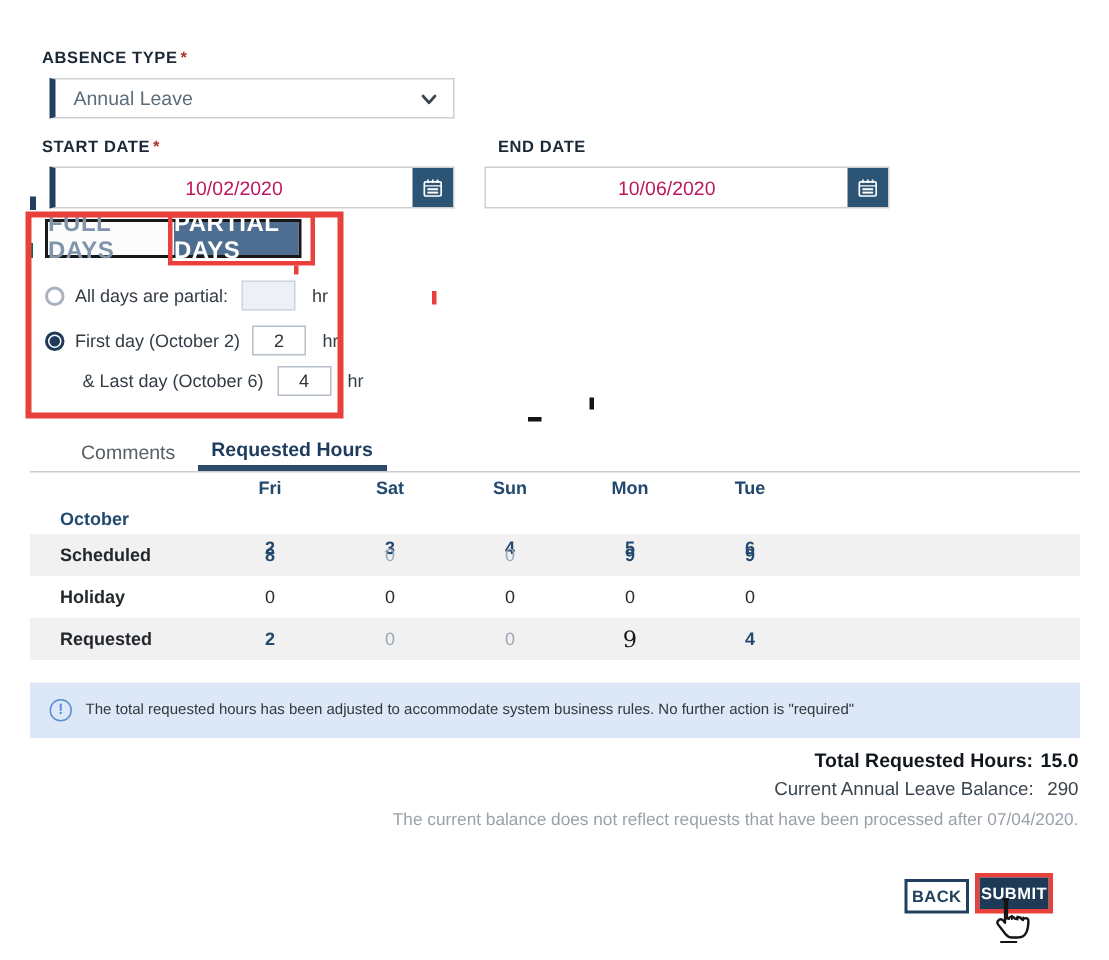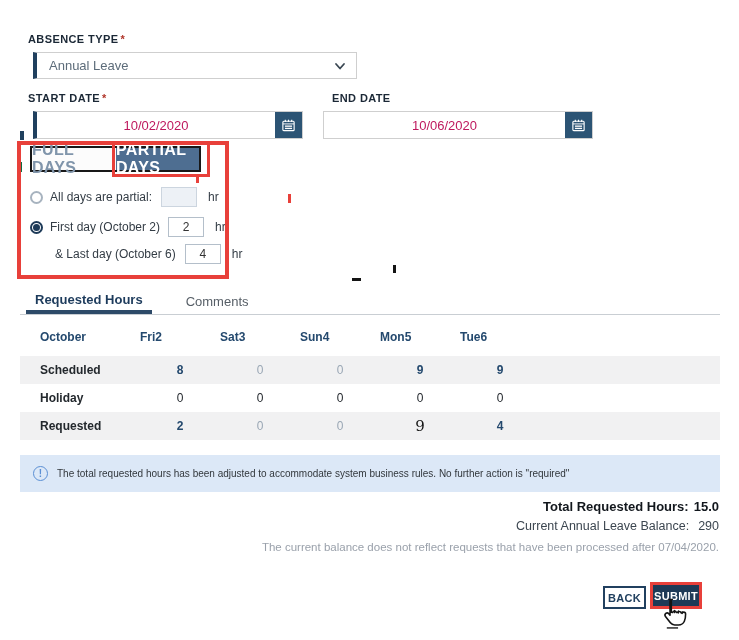--- a/index.html
+++ b/index.html
@@ -3,21 +3,21 @@
 <meta charset="utf-8">
 <style>
   html,body{margin:0;padding:0;background:#fff;}
   .stage{position:relative;width:739px;height:640px;background:#fff;
          font-family:"Liberation Sans",sans-serif;overflow:hidden;}
 
   .field-label{position:absolute;font-size:11px;font-weight:bold;color:#1b2836;letter-spacing:.4px;}
   .req{color:#b03428;margin-left:2px;}
 
   
-  .select-box{position:absolute;left:33px;top:52px;width:324px;height:27px;box-sizing:border-box;
+  .select-box{position:absolute;left:33px;top:52px;width:270px;height:27px;box-sizing:border-box;
     border:1px solid #cfcfcf;border-left:4px solid #20405e;display:flex;align-items:center;background:#fff;}
   .select-box .sel-text{margin-left:12px;font-size:13px;color:#5d6c7a;flex:1;}
   .select-box .chev{margin-right:9px;display:flex;}
 
   
   .date-wrap{position:absolute;top:111px;width:270px;height:28px;box-sizing:border-box;display:flex;
     border:1px solid #cfcfcf;background:#fff;}
   .date-wrap.start{left:33px;border-left:4px solid #20405e;}
   .date-wrap.end{left:323px;}
   .date-value{flex:1;display:flex;align-items:center;justify-content:center;font-size:13px;color:#be185d;}
@@ -62,21 +62,21 @@
   .sec-tab.idle{margin-left:25px;color:#565e66;}
 
   
   .hours-table{position:absolute;left:20px;top:318px;width:700px;font-size:12px;}
   .t-row{display:grid;grid-template-columns:120px 80px 80px 80px 80px 80px 1fr;align-items:center;}
   .t-head{height:38px;color:#24496e;font-weight:bold;}
   .t-data{height:28px;}
   .t-stripe{background:#f1f1f2;}
   .t-month,.t-label{padding-left:20px;}
   .t-label{font-weight:bold;color:#23282d;}
-  .t-day{display:flex;flex-direction:row;align-items:center;line-height:1.25;}
+  .t-day{display:flex;flex-direction:column;align-items:center;line-height:1.25;gap:25px;}
   .t-cell.v{text-align:center;}
   .v.navyb{color:#24496e;font-weight:bold;}
   .v.muted{color:#9aa7b5;}
   .v.plain{color:#23282d;}
   .v.edited{font-family:"DejaVu Serif",serif;font-weight:normal;color:#161616;font-size:15px;}
 
   
   .notice{position:absolute;left:20px;top:455px;width:700px;height:37px;box-sizing:border-box;
     background:#dce8f7;display:flex;align-items:center;padding-left:13px;}
   .info-icon{width:15px;height:15px;border-radius:50%;border:1.5px solid #5b8fd4;box-sizing:border-box;
@@ -176,22 +176,22 @@
   <div class="opt-row" style="left:55px;top:244px;">
     <span>&amp; Last day (October 6)</span>
     <input class="hr-input" style="margin-left: 9px;" value="4">
     <span class="hr-unit">hr</span>
   </div>
 
   <div class="red-outer"></div>
   <div class="red-inner"></div>
 
   <div class="section-tabs">
+    <div class="sec-tab idle">Comments</div>
     <div class="sec-tab active">Requested Hours</div>
-    <div class="sec-tab idle">Comments</div>
   </div>
 
   <div class="hours-table">
     <div class="t-row t-head">
       <div class="t-cell t-month">October</div>
       <div class="t-cell t-day">
           <span>Fri</span>
           <span>2</span>
         </div>
       <div class="t-cell t-day">

